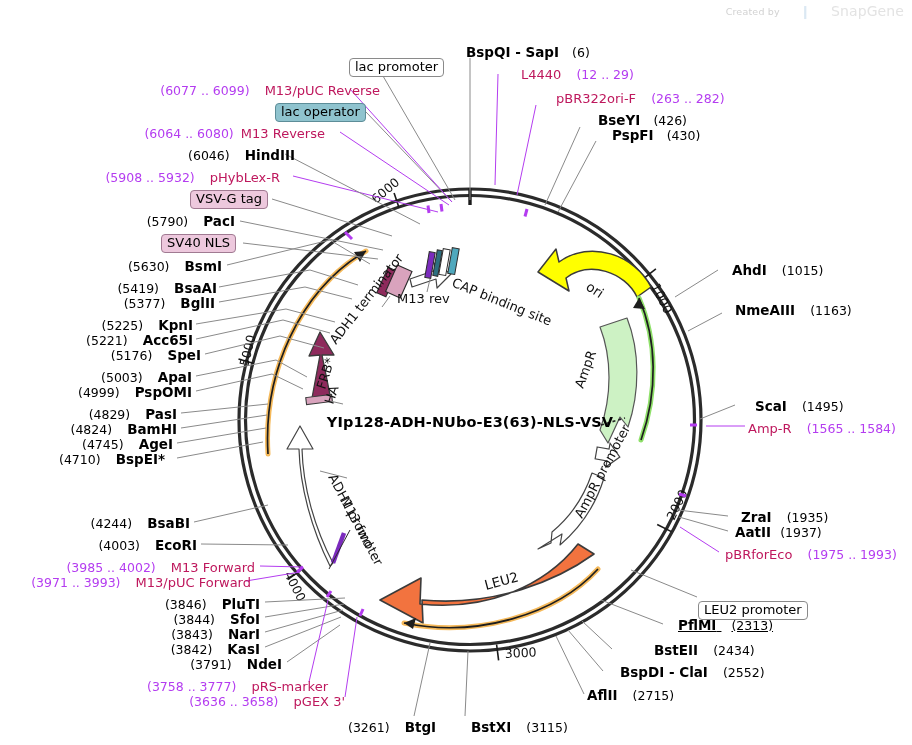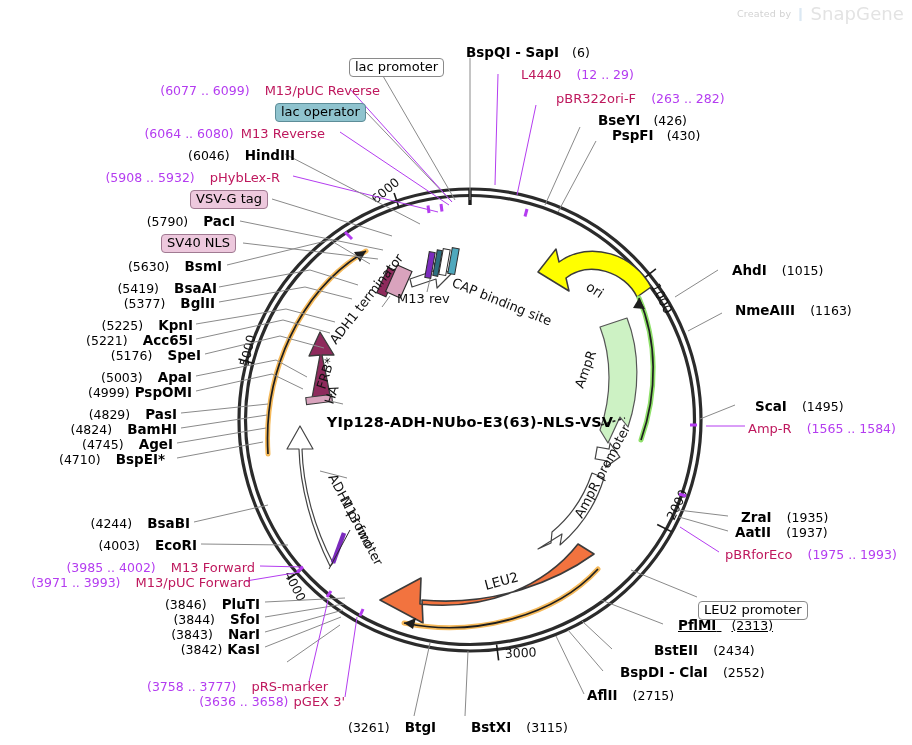--- a/index.html
+++ b/index.html
@@ -31,24 +31,24 @@
 
   
   .ctr-title{
     position:absolute;text-align:center;font-size:14.5px;font-weight:bold;color:#000;
     letter-spacing:.1px;
   }
   .ctr-sub{position:absolute;text-align:center;font-size:13.5px;color:#000;}
 
   
   .wm{
-    position:absolute;right:8px;top:3px;display:flex;align-items:center;gap:4px;
+    position:absolute;right:8px;top:3px;display:flex;align-items:center;gap:20px;
     font-size:9.5px;color:#d2d2d2;letter-spacing:.2px;
   }
-  .wm .sg{font-size:18px;color:#e3e3e3;letter-spacing:.1px;}
+  .wm .sg{font-size:14px;color:#e3e3e3;letter-spacing:.1px;}
   .wm .mark{color:#dbe8f3;font-size:13px;}
 </style>
 </head>
 <body>
 
 <div class="stage">
 
   <svg class="map" viewBox="0 0 912 745">
     <defs>
       <clipPath id="none"></clipPath>
@@ -335,21 +335,21 @@
     <span class="enz" style="margin-left:10px;">SpeI</span>
   </div>
 
   <div class="lbl right" style="left:20px;top:369px;width:172px;">
     <span class="pos">(5003)</span>
     <span class="enz" style="margin-left:10px;">ApaI</span>
   </div>
 
   <div class="lbl right" style="left:20px;top:384px;width:172px;">
     <span class="pos">(4999)</span>
-    <span class="enz" style="">PspOMI</span>
+    <span class="enz" style="margin-left:10px;">PspOMI</span>
   </div>
 
   <div class="lbl right" style="left:20px;top:406px;width:157px;">
     <span class="pos">(4829)</span>
     <span class="enz" style="margin-left:10px;">PasI</span>
   </div>
 
   <div class="lbl right" style="left:20px;top:421px;width:157px;">
     <span class="pos">(4824)</span>
     <span class="enz" style="margin-left:10px;">BamHI</span>
@@ -395,32 +395,36 @@
     <span class="enz" style="margin-left:10px;">SfoI</span>
   </div>
 
   <div class="lbl right" style="left:20px;top:626px;width:240px;">
     <span class="pos">(3843)</span>
     <span class="enz" style="margin-left:10px;">NarI</span>
   </div>
 
   <div class="lbl right" style="left:20px;top:641px;width:240px;">
     <span class="pos">(3842)</span>
-    <span class="enz" style="">KasI</span>
-  </div>
-
+    <span class="enz" style="margin-left:10px;">KasI</span>
+  </div>
+
+  <div class="lbl right" style="left:20px;top:656px;width:262px;">
+    <span class="pos">(3791)</span>
+    <span class="enz" style="margin-left:10px;">NdeI</span>
+  </div>
 
   <div class="lbl right" style="left:0px;top:678px;width:328px;">
     <span class="featpos">(3758 .. 3777)</span>
     <span class="feat" style="margin-left:10px;">pRS-marker</span>
   </div>
 
   <div class="lbl right" style="left:0px;top:693px;width:345px;">
     <span class="featpos">(3636 .. 3658)</span>
-    <span class="feat" style="text-align:center;">pGEX 3'</span>
+    <span class="feat" style="margin-left:10px;text-align:center;">pGEX 3'</span>
   </div>
 
   <div class="lbl" style="left:348px;top:719px;">
     <span class="pos">(3261)</span>
     <span class="enz" style="margin-left:10px;">BtgI</span>
   </div>
 
   <div class="lbl" style="left:471px;top:719px;">
     <span class="enz">BstXI</span>
     <span class="pos" style="margin-left:10px;">(3115)</span>
@@ -446,21 +450,21 @@
     <span class="featpos" style="margin-left:10px;">(1565 .. 1584)</span>
   </div>
 
   <div class="lbl" style="left:741px;top:509px;">
     <span class="enz">ZraI</span>
     <span class="pos" style="margin-left:10px;">(1935)</span>
   </div>
 
   <div class="lbl" style="left:735px;top:524px;">
     <span class="enz">AatII</span>
-    <span class="pos" style="margin-left:10px;">(1937)</span>
+    <span class="pos" style="margin-left:4px;">(1937)</span>
   </div>
 
   <div class="lbl" style="left:725px;top:546px;">
     <span class="feat">pBRforEco</span>
     <span class="featpos" style="margin-left:10px;">(1975 .. 1993)</span>
   </div>
 
   <div class="lbl" style="left:678px;top:617px;text-decoration:underline;">
     <span class="enz">PflMI</span>
     <span class="pos" style="margin-left:10px;">(2313)</span>

